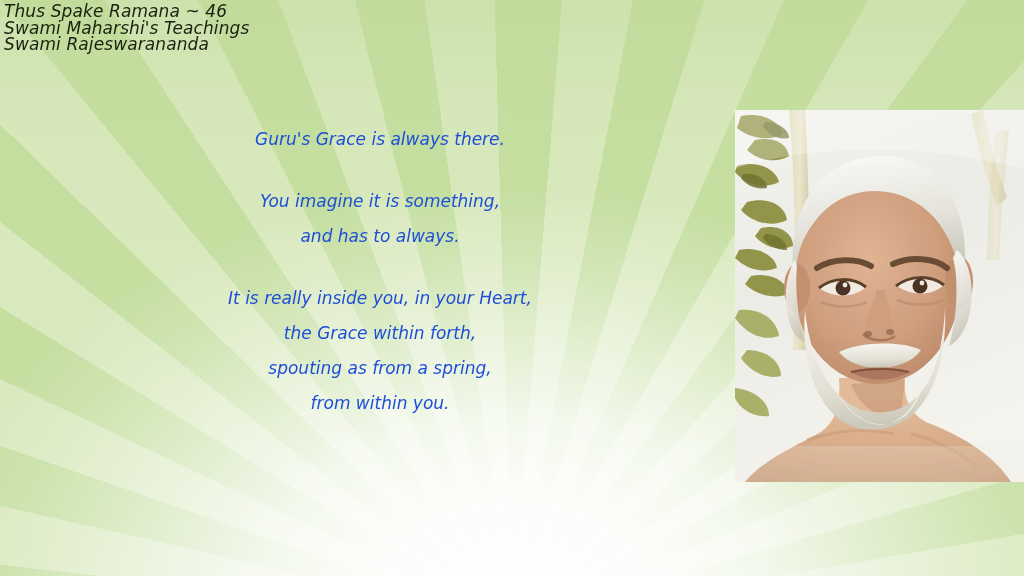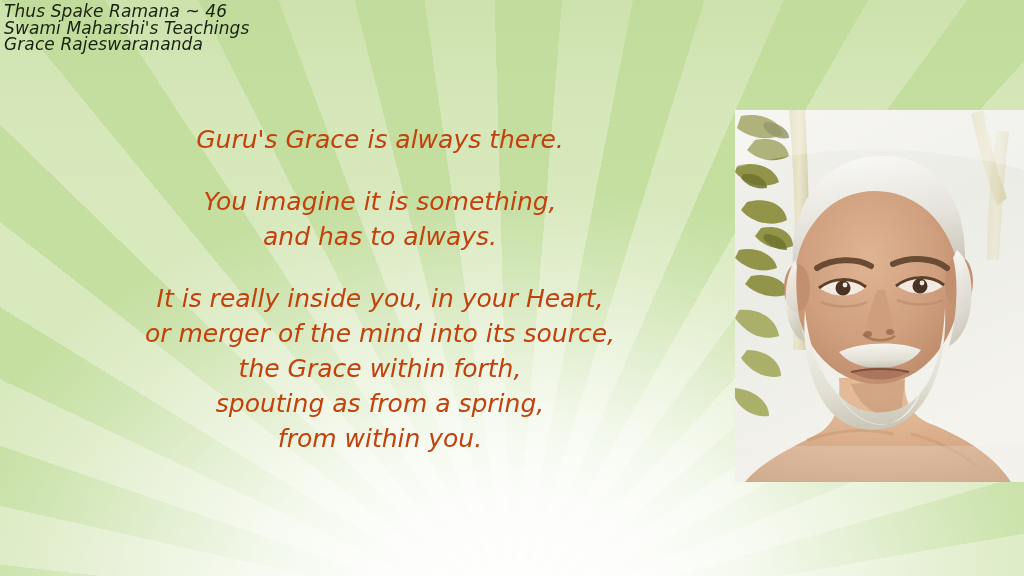--- a/index.html
+++ b/index.html
@@ -69,23 +69,23 @@
     left:0; top:122px;
     width:760px;
     text-align:center;
     z-index:6;
   }
   #quote .stanza { margin-bottom:27px; }
   #quote .stanza:last-child { margin-bottom:18px; }
   #quote .qline {
     font-family:"DejaVu Sans", sans-serif;
     font-style:italic;
-    font-size:25px;
+    font-size:17px;
     line-height:35px;
-    color:#c2410c;
+    color:#1d4ed8;
     white-space:nowrap;
   }
 
   
   #photo {
     position:absolute;
     left:735px; top:110px;
     width:289px; height:372px;
     z-index:5;
     overflow:hidden;
@@ -98,37 +98,36 @@
 
 <div id="slide">
 
   <div id="rays"></div>
   <div id="bloom"></div>
   <div id="vignette"></div>
 
   <div id="header">
     <div class="hline">Thus Spake Ramana ~ 46</div>
     <div class="hline">Swami Maharshi's Teachings</div>
-    <div class="hline">Grace Rajeswarananda</div>
+    <div class="hline">Swami Rajeswarananda</div>
   </div>
 
   <div id="quote">
 
     <div class="stanza">
       <div class="qline">Guru's Grace is always there.</div>
     </div>
 
     <div class="stanza">
       <div class="qline">You imagine it is something,</div>
       <div class="qline">and has to always.</div>
     </div>
 
     <div class="stanza">
       <div class="qline">It is really inside you, in your Heart,</div>
-      <div class="qline">or merger of the mind into its source,</div>
       <div class="qline">the Grace within forth,</div>
       <div class="qline">spouting as from a spring,</div>
       <div class="qline">from within you.</div>
     </div>
 
   </div>
 
   <div id="photo">
     <svg viewBox="0 0 289 372" preserveAspectRatio="none">
       <defs>

